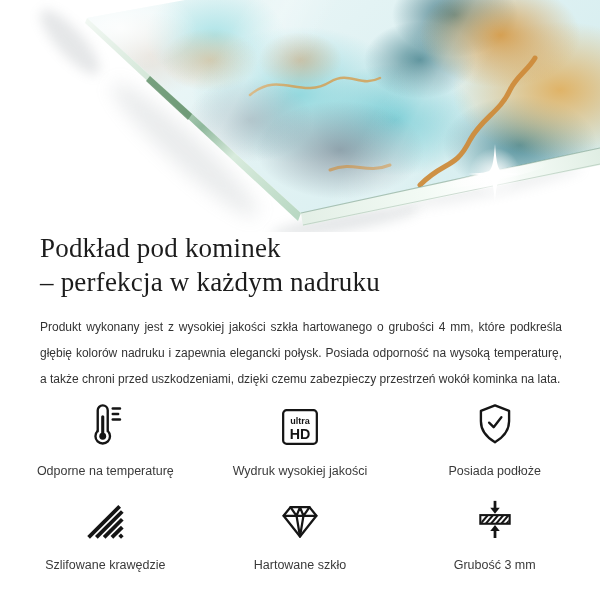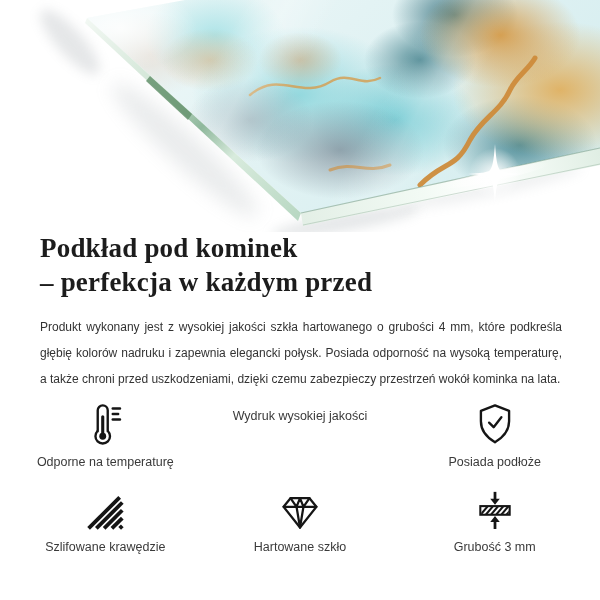--- a/index.html
+++ b/index.html
@@ -42,21 +42,21 @@
     font-size:27px;line-height:34px;color:#1c1c1c;letter-spacing:.2px;}
   .heading span{display:block;}
   .paragraph{position:absolute;left:40px;top:314px;width:522px;font-size:12px;
     line-height:26px;color:#333;text-align:justify;}
 
   
   .features{position:absolute;left:8px;top:400px;width:584px;display:grid;
     grid-template-columns:repeat(3,1fr);row-gap:16px;}
   .feature{display:flex;flex-direction:column;align-items:center;}
   .icon-box{height:46px;display:flex;align-items:flex-end;justify-content:center;}
-  .feature-label{margin-top:9px;font-size:12.5px;color:#3a3a3a;white-space:nowrap;}
+  .feature-label{margin-top:18px;font-size:12.5px;color:#3a3a3a;white-space:nowrap;}
   .icon-box svg{display:block;}
   .stroke{fill:none;stroke:#151515;stroke-width:2.6;stroke-linecap:round;stroke-linejoin:round;}
   .fillb{fill:#151515;}
 </style>
 </head>
 <body>
 
 <div class="stage">
 
   <div class="hero">
@@ -124,23 +124,23 @@
         <ellipse cx="493" cy="176" rx="58" ry="5" fill="url(#streak)" transform="rotate(-12 493 176)" opacity=".9"></ellipse>
         <circle cx="495" cy="174" r="26" fill="url(#glow)"></circle>
         <g transform="translate(495 174)" filter="url(#bs)">
           <path d="M0 -30 C1.5 -9 3 -4 9 0 C3 4 1.5 9 0 30 C-1.5 9 -3 4 -9 0 C-3 -4 -1.5 -9 0 -30 Z" fill="#fff"></path>
           <path d="M-27 0 C-8 1.2 -3.5 2.5 0 8 C3.5 2.5 8 1.2 27 0 C8 -1.2 3.5 -2.5 0 -8 C-3.5 -2.5 -8 -1.2 -27 0 Z" fill="#fff"></path>
         </g>
       </g>
     </svg>
   </div>
 
-  <h1 class="heading" style="margin:0;font-weight:700;">
+  <h1 class="heading" style="margin:0;font-weight:400;">
     <span>Podkład pod kominek</span>
-    <span>– perfekcja w każdym przed</span>
+    <span>– perfekcja w każdym nadruku</span>
   </h1>
 
   <p class="paragraph" style="margin:0;">Produkt wykonany jest z wysokiej jakości szkła hartowanego o grubości 4 mm, które podkreśla głębię kolorów nadruku i zapewnia elegancki połysk. Posiada odporność na wysoką temperaturę, a także chroni przed uszkodzeniami, dzięki czemu zabezpieczy przestrzeń wokół kominka na lata.</p>
 
   <div class="features">
 
     <div class="feature">
       <div class="icon-box">
         <svg width="40" height="44" viewBox="0 0 44 48">
           <circle class="stroke" cx="19.5" cy="37.5" r="8"></circle>
@@ -150,20 +150,27 @@
           <circle class="fillb" cx="19.5" cy="37.5" r="3.8"></circle>
           <line class="stroke" x1="30.5" y1="7" x2="38.5" y2="7" stroke-width="2.4"></line>
           <line class="stroke" x1="30.5" y1="13" x2="36.5" y2="13" stroke-width="2.4"></line>
           <line class="stroke" x1="30.5" y1="19" x2="38.5" y2="19" stroke-width="2.4"></line>
         </svg>
       </div>
       <div class="feature-label">Odporne na temperaturę</div>
     </div>
 
     <div class="feature">
+      <div class="icon-box">
+        <svg width="38" height="38" viewBox="0 0 44 44">
+          <rect class="stroke" x="2.5" y="2.5" width="39" height="39" rx="4" stroke-width="3"></rect>
+          <text x="22" y="19" text-anchor="middle" font-family="Liberation Sans, sans-serif" font-size="10.5" font-weight="bold" fill="#151515">ultra</text>
+          <text x="22" y="35.5" text-anchor="middle" font-family="Liberation Sans, sans-serif" font-size="16.5" font-weight="bold" fill="#151515">HD</text>
+        </svg>
+      </div>
       <div class="feature-label">Wydruk wysokiej jakości</div>
     </div>
 
     <div class="feature">
       <div class="icon-box">
         <svg width="40" height="44" viewBox="0 0 44 48">
           <path class="stroke" d="M22 3.5 L37.5 9.5 V21 C37.5 31.5 31 38.8 22 44 C13 38.8 6.5 31.5 6.5 21 V9.5 Z"></path>
           <path class="stroke" d="M15.5 22.5 L20.5 27.5 L29 16.5"></path>
         </svg>
       </div>

